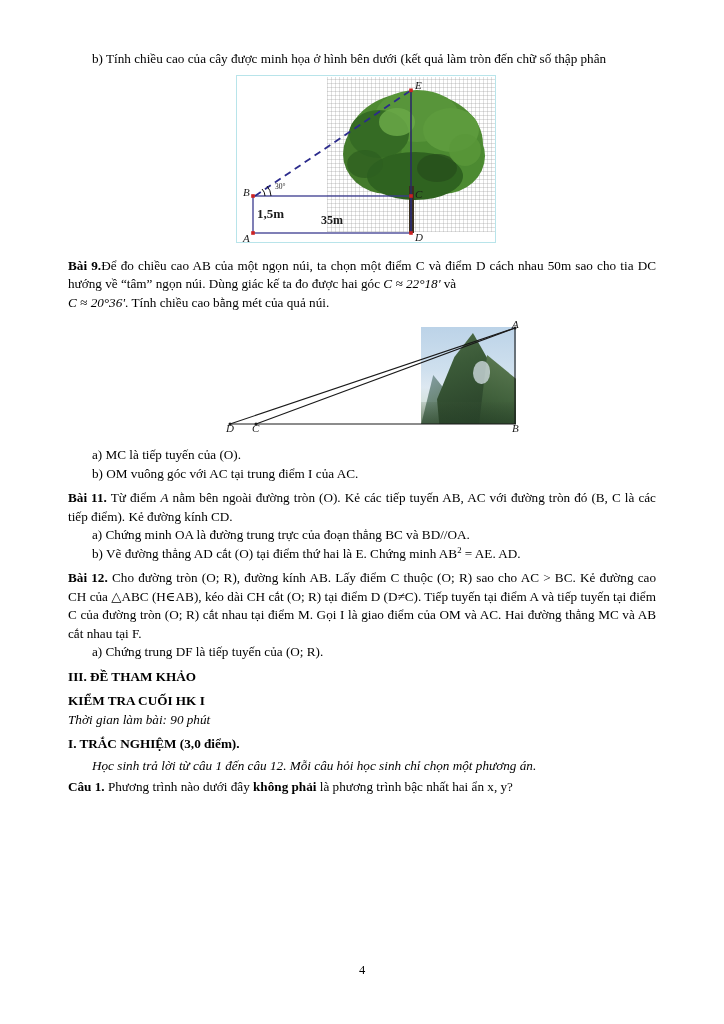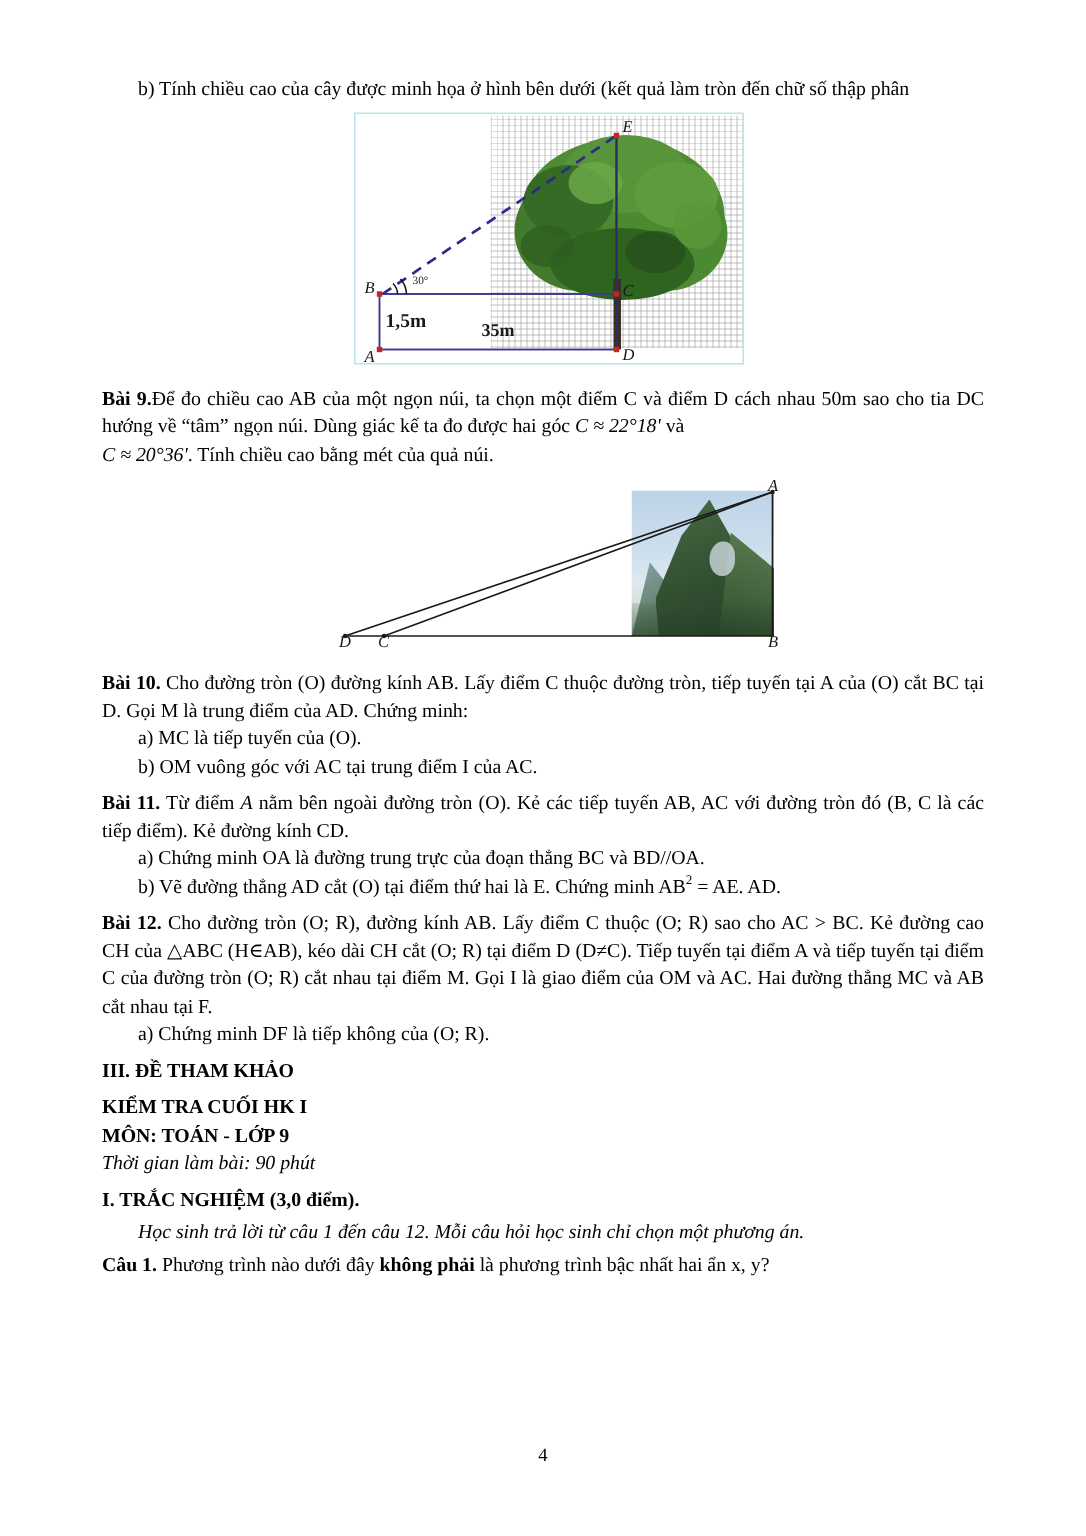--- a/index.html
+++ b/index.html
@@ -254,43 +254,41 @@
 
         <span class="lbl" style="left:8px; top:104px;">D</span>
         <span class="lbl" style="left:34px; top:104px;">C</span>
         <span class="lbl" style="left:294px; top:0px;">A</span>
         <span class="lbl" style="left:294px; top:104px;">B</span>
       </div>
     </div>
 
     <div class="gap-md"></div>
 
-    <p><span class="b">Bài 10.</span> <span>Cho đường tròn (O) đường kính AB. Lấy điểm C thuộc đường tròn, tiếp tuyến tại A của (O) cắt BC tại D. Gọi M là trung điểm của AD. Chứng minh:</span></p>
     <p class="indent">a) MC là tiếp tuyến của (O).</p>
     <p class="indent">b) OM vuông góc với AC tại trung điểm I của AC.</p>
 
     <div class="gap-sm"></div>
 
     <p><span class="b">Bài 11.</span> <span>Từ điểm </span><span class="i">A</span><span> nằm bên ngoài đường tròn (O). Kẻ các tiếp tuyến AB, AC với đường tròn đó (B, C là các tiếp điểm). Kẻ đường kính CD.</span></p>
     <p class="indent">a) Chứng minh OA là đường trung trực của đoạn thẳng BC và BD//OA.</p>
     <p class="indent"><span>b) Vẽ đường thẳng AD cắt (O) tại điểm thứ hai là E. Chứng minh AB</span><sup>2</sup><span> = AE. AD.</span></p>
 
     <div class="gap-sm"></div>
 
     <p><span class="b">Bài 12.</span> <span>Cho đường tròn (O; R), đường kính AB. Lấy điểm C thuộc (O; R) sao cho AC &gt; BC. Kẻ đường cao CH của △ABC (H∈AB), kéo dài CH cắt (O; R) tại điểm D (D≠C). Tiếp tuyến tại điểm A và tiếp tuyến tại điểm C của đường tròn (O; R) cắt nhau tại điểm M. Gọi I là giao điểm của OM và AC. Hai đường thẳng MC và AB cắt nhau tại F.</span></p>
-    <p class="indent">a) Chứng minh DF là tiếp không của (O; R).</p>
+    <p class="indent">a) Chứng trung DF là tiếp tuyến của (O; R).</p>
 
     <div class="gap-sm"></div>
 
     <p class="b">III. ĐỀ THAM KHẢO</p>
 
     <div class="gap-sm"></div>
 
     <p class="b center">KIỂM TRA CUỐI HK I</p>
-    <p class="b center">MÔN: TOÁN - LỚP 9</p>
     <p class="bi center">Thời gian làm bài: 90 phút</p>
 
     <div class="gap-sm"></div>
 
     <p class="b">I. TRẮC NGHIỆM (3,0 điểm).</p>
 
     <div style="height:3px"></div>
 
     <p class="i indent">Học sinh trả lời từ câu 1 đến câu 12. Mỗi câu hỏi học sinh chỉ chọn một phương án.</p>
 

